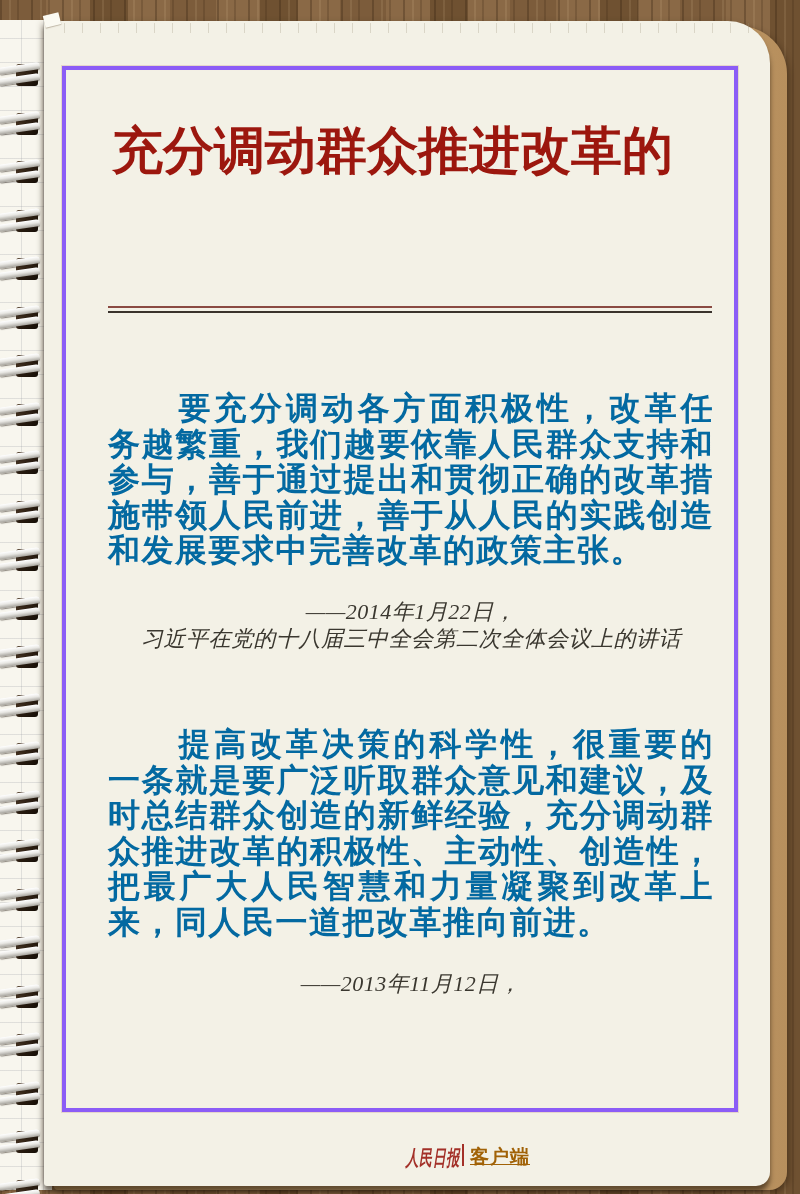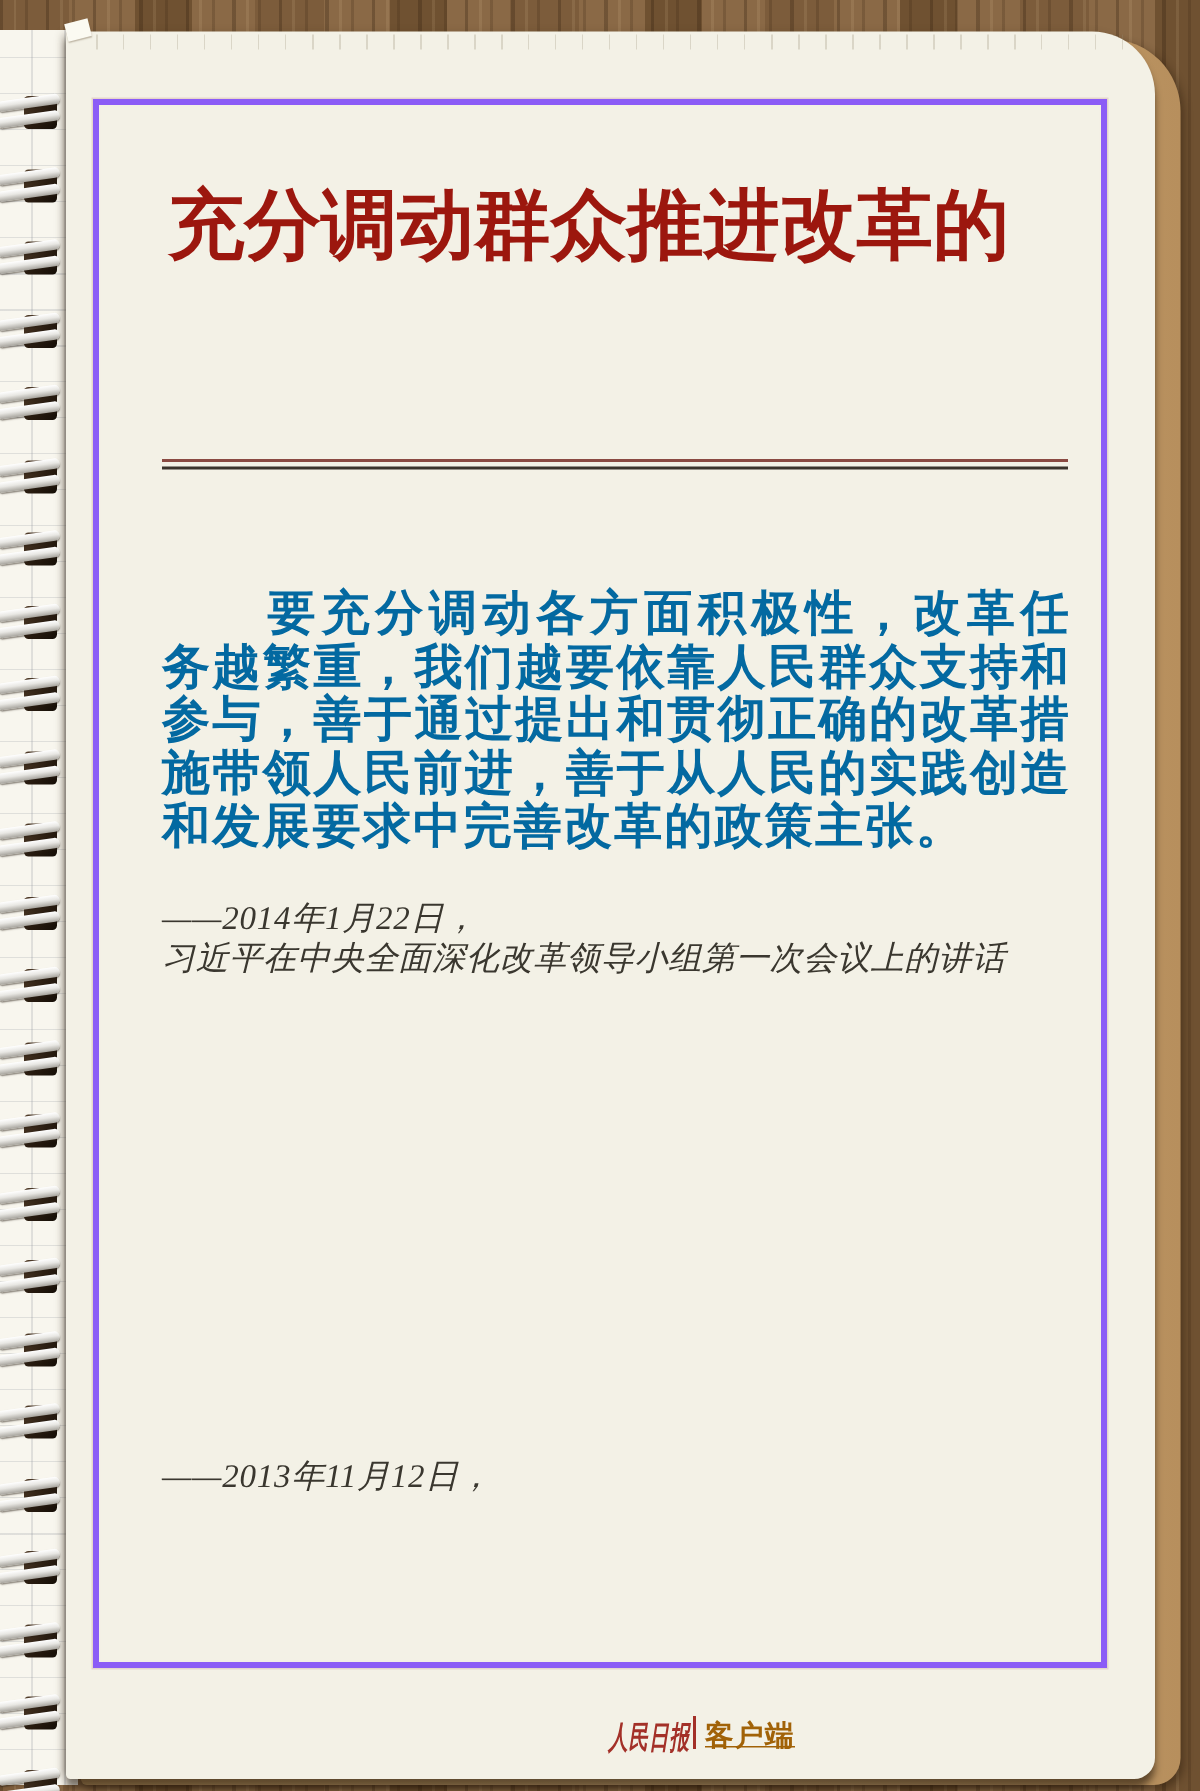--- a/index.html
+++ b/index.html
@@ -88,21 +88,21 @@
     font-size:32px;line-height:35.5px;letter-spacing:1.5px;
     font-weight:600;color:#0369a1;
     text-align:justify;text-align-last:left;text-indent:2.2em;
     word-break:break-all;margin:0;
   }
   .para1{top:321px;}
   .para2{top:657px;}
   .attr{
     position:absolute;left:42px;width:606px;
     font-size:22px;line-height:27px;letter-spacing:.5px;
-    font-style:italic;color:#3a372f;text-align:left;
+    font-style:italic;color:#3a372f;text-align:center;
   }
   .attr1{top:528px;}
   .attr2{top:900px;}
   
   .logo{
     position:absolute;left:372px;top:1144px;height:30px;
     display:flex;white-space:nowrap;
   }
   .brand-callig{
     display:inline-block;font-style:italic;font-weight:bold;font-size:21px;
@@ -226,23 +226,24 @@
 
 <div class="frame">
   <div class="title">
     <div>充分调动群众推进改革的</div>
   </div>
   <div class="divider"></div>
 
   <p class="para para1">要充分调动各方面积极性，改革任务越繁重，我们越要依靠人民群众支持和参与，善于通过提出和贯彻正确的改革措施带领人民前进，善于从人民的实践创造和发展要求中完善改革的政策主张。</p>
   <div class="attr attr1">
     <div>——2014年1月22日，</div>
-    <div>习近平在中央全面深化改革领导小组第一次会议上的讲话</div>
-  </div>
-
+    <div>习近平在党的十八届三中全会第二次全体会议上的讲话</div>
+  </div>
+
+  <p class="para para2">提高改革决策的科学性，很重要的一条就是要广泛听取群众意见和建议，及时总结群众创造的新鲜经验，充分调动群众推进改革的积极性、主动性、创造性，把最广大人民智慧和力量凝聚到改革上来，同人民一道把改革推向前进。</p>
   <div class="attr attr2">
     <div>——2013年11月12日，</div>
   </div>
 </div>
 
 <div class="logo">
   <span class="brand-callig">人民日报</span>
   <span class="brand-bar"></span>
   <span class="brand-client">客户端</span>
 </div>

